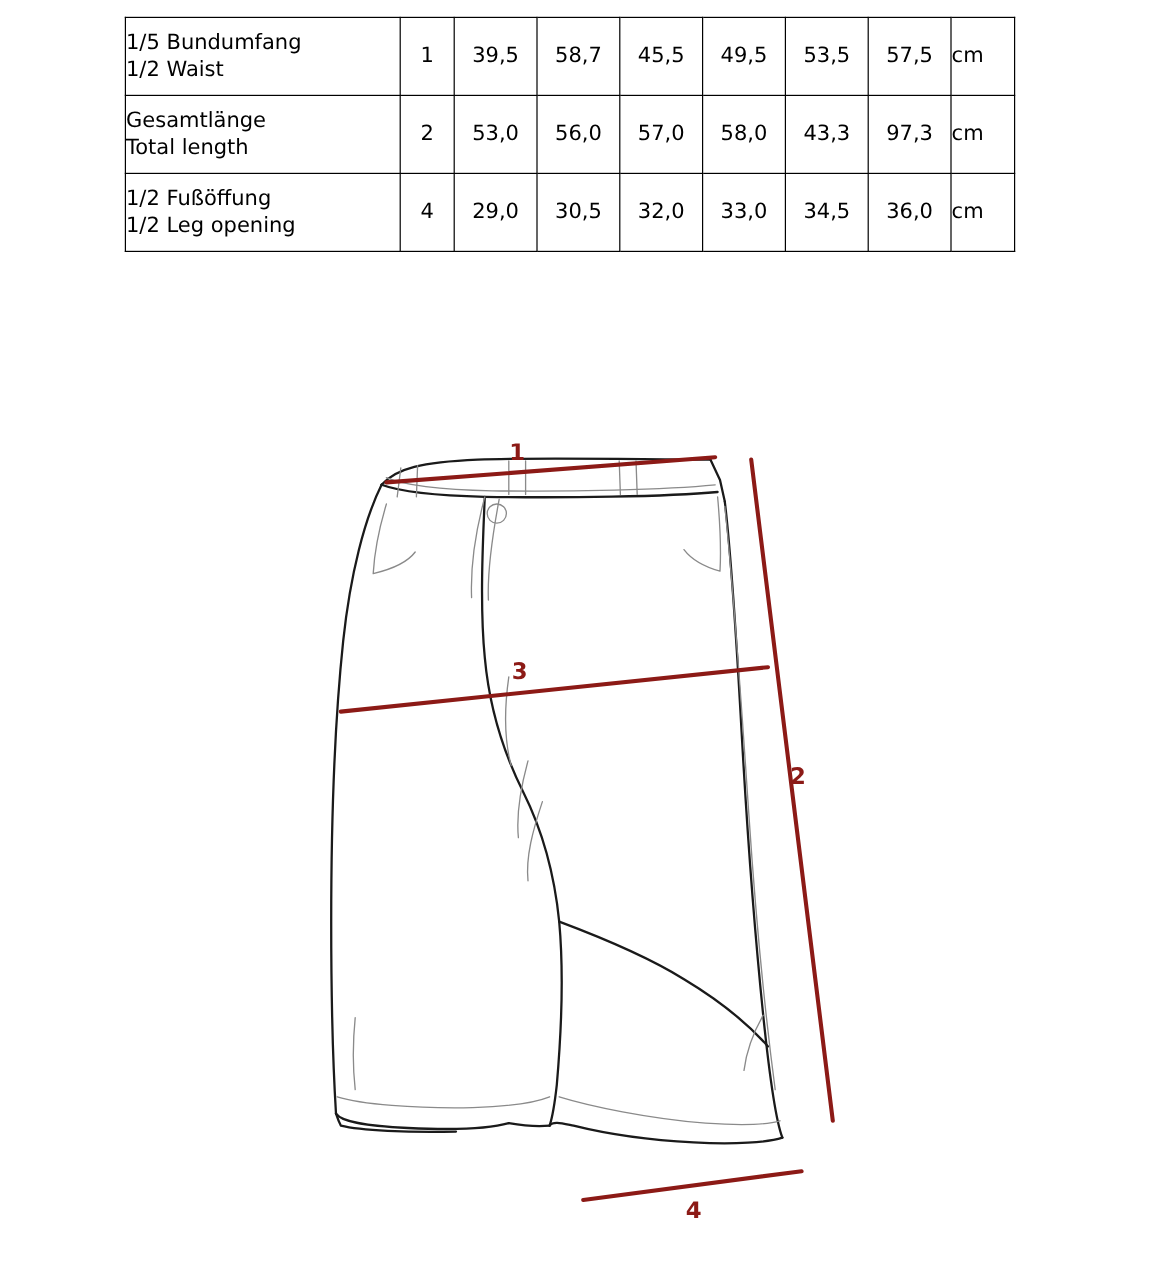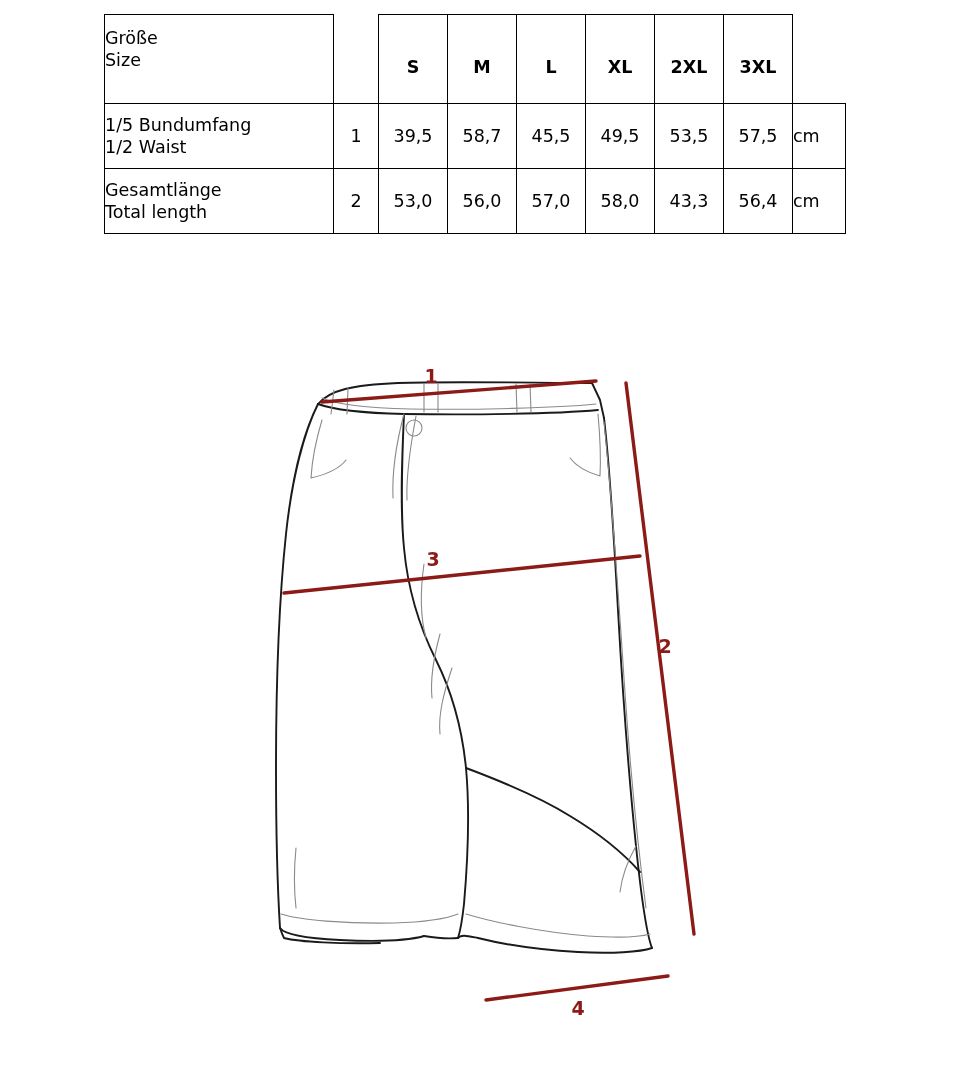--- a/index.html
+++ b/index.html
@@ -99,32 +99,20 @@
     font-weight: bold;
     fill: #8c1a16;
   }
 </style>
 </head>
 <body>
 
 <div id="size-table-wrap">
   <table class="size-table">
     <tbody>
-      <tr class="header-row">
-        <td class="label-cell">Größe
-Size</td>
-        <td class="num-cell blank-left"></td>
-        <td class="val-cell">S</td>
-        <td class="val-cell">M</td>
-        <td class="val-cell">L</td>
-        <td class="val-cell">XL</td>
-        <td class="val-cell">2XL</td>
-        <td class="val-cell">3XL</td>
-        <td class="unit-cell blank-right"></td>
-      </tr>
 
       <tr class="body-row">
         <td class="label-cell">1/5 Bundumfang
 1/2 Waist</td>
         <td class="num-cell">1</td>
         <td class="val-cell">39,5</td>
         <td class="val-cell">58,7</td>
         <td class="val-cell">45,5</td>
         <td class="val-cell">49,5</td>
         <td class="val-cell">53,5</td>
@@ -134,25 +122,37 @@
 
       <tr class="body-row">
         <td class="label-cell">Gesamtlänge
 Total length</td>
         <td class="num-cell">2</td>
         <td class="val-cell">53,0</td>
         <td class="val-cell">56,0</td>
         <td class="val-cell">57,0</td>
         <td class="val-cell">58,0</td>
         <td class="val-cell">43,3</td>
-        <td class="val-cell">56,4</td>
+        <td class="val-cell">97,3</td>
         <td class="unit-cell">cm</td>
       </tr>
 
 
+      <tr class="body-row">
+        <td class="label-cell">1/2 Fußöffung
+1/2 Leg opening</td>
+        <td class="num-cell">4</td>
+        <td class="val-cell">29,0</td>
+        <td class="val-cell">30,5</td>
+        <td class="val-cell">32,0</td>
+        <td class="val-cell">33,0</td>
+        <td class="val-cell">34,5</td>
+        <td class="val-cell">36,0</td>
+        <td class="unit-cell">cm</td>
+      </tr>
     </tbody>
   </table>
 </div>
 
 <div id="illustration">
   <svg width="970" height="717" viewBox="0 0 970 717" xmlns="http://www.w3.org/2000/svg">
 
     <g fill="none" stroke="#1a1a1a" stroke-width="1.9" stroke-linejoin="round" stroke-linecap="round">
 
       <path d="M318,56 C330,42 352,37 398,35 C452,33 540,35 592,35

